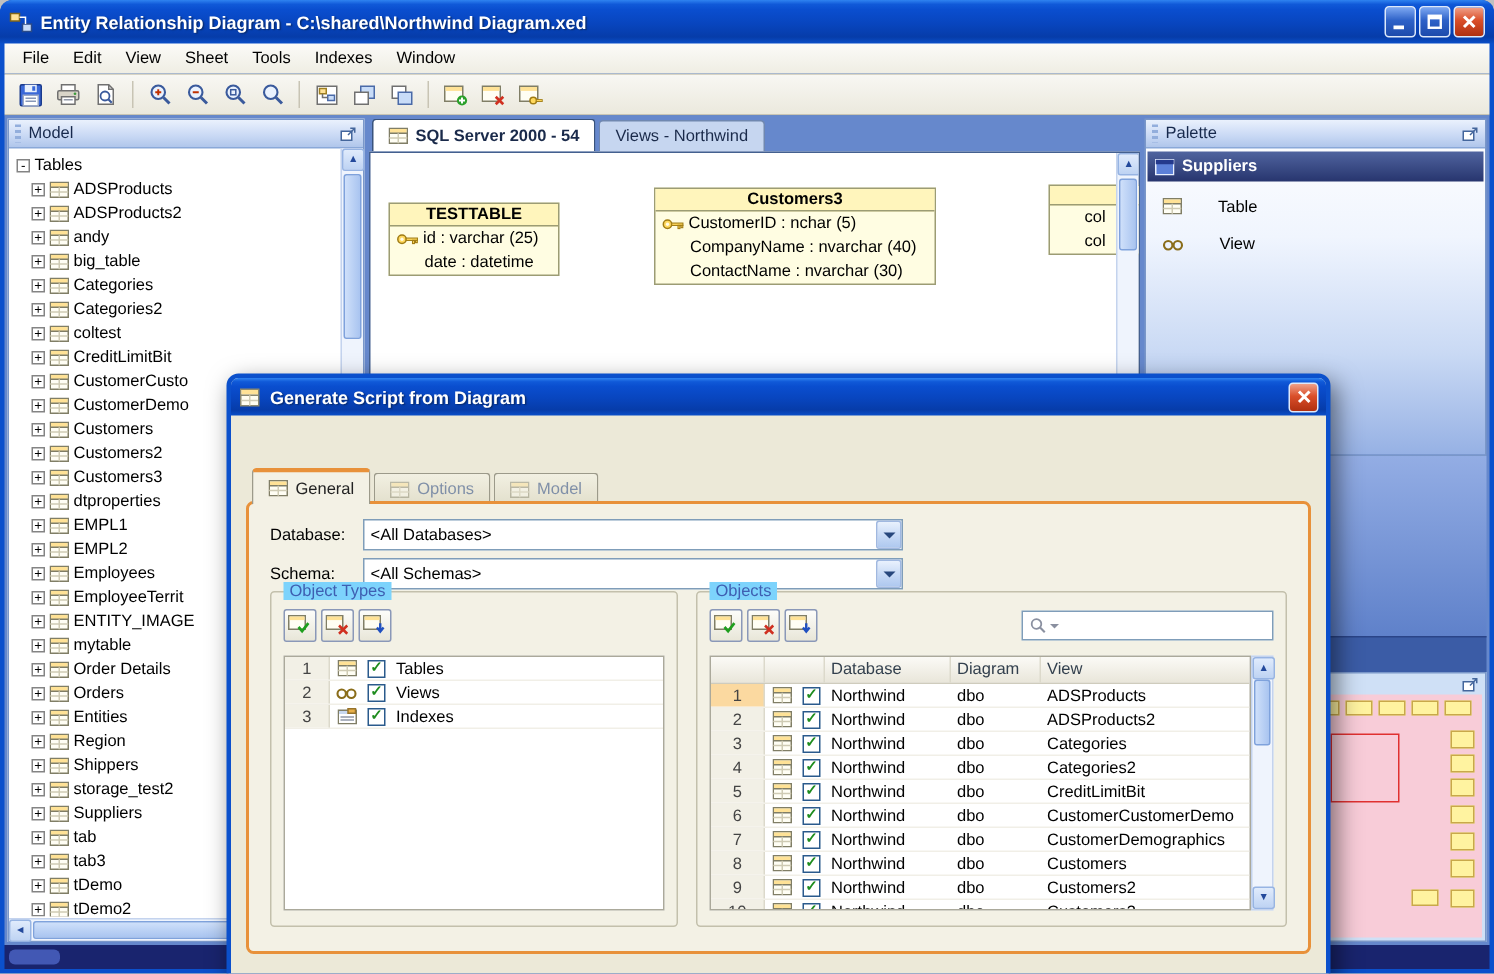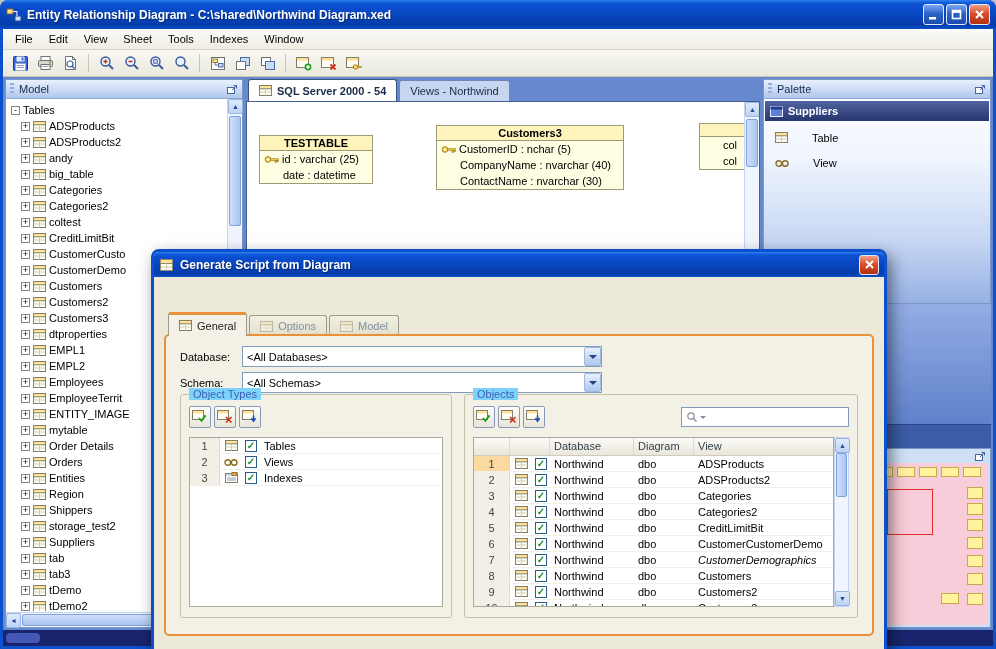--- a/index.html
+++ b/index.html
@@ -1247,21 +1247,21 @@
                           <line x1="0.5" y1="7" x2="12.5" y2="7" stroke="#CFCBB4"></line>
                           <line x1="6.5" y1="3.8" x2="6.5" y2="10.5" stroke="#CFCBB4"></line>
                         </svg>
                       </span>
                     </span>
                     <span class="chk-cell">
                       <span class="checkbox">✓</span>
                     </span>
                     <span class="txt-cell" style="width: 84px;">Northwind</span>
                     <span class="txt-cell" style="width: 60px;">dbo</span>
-                    <span class="txt-cell" style="flex: 1 1 0%; font-style: italic;">CustomerDemographics</span>
+                    <span class="txt-cell" style="flex: 1 1 0%;">CustomerDemographics</span>
                   </div>
                   <div class="grid-row">
                     <span class="num-cell" style="width: 36px;">8</span>
                     <span class="icon-cell">
                       <span class="icon">
                         <svg width="13" height="11">
                           <rect x="0.5" y="0.5" width="12" height="10" fill="#FFFEF4" stroke="#807E66"></rect>
                           <rect x="1" y="1" width="11" height="2.6" fill="#FFE296"></rect>
                           <line x1="0.5" y1="3.8" x2="12.5" y2="3.8" stroke="#807E66"></line>
                           <line x1="0.5" y1="7" x2="12.5" y2="7" stroke="#CFCBB4"></line>

